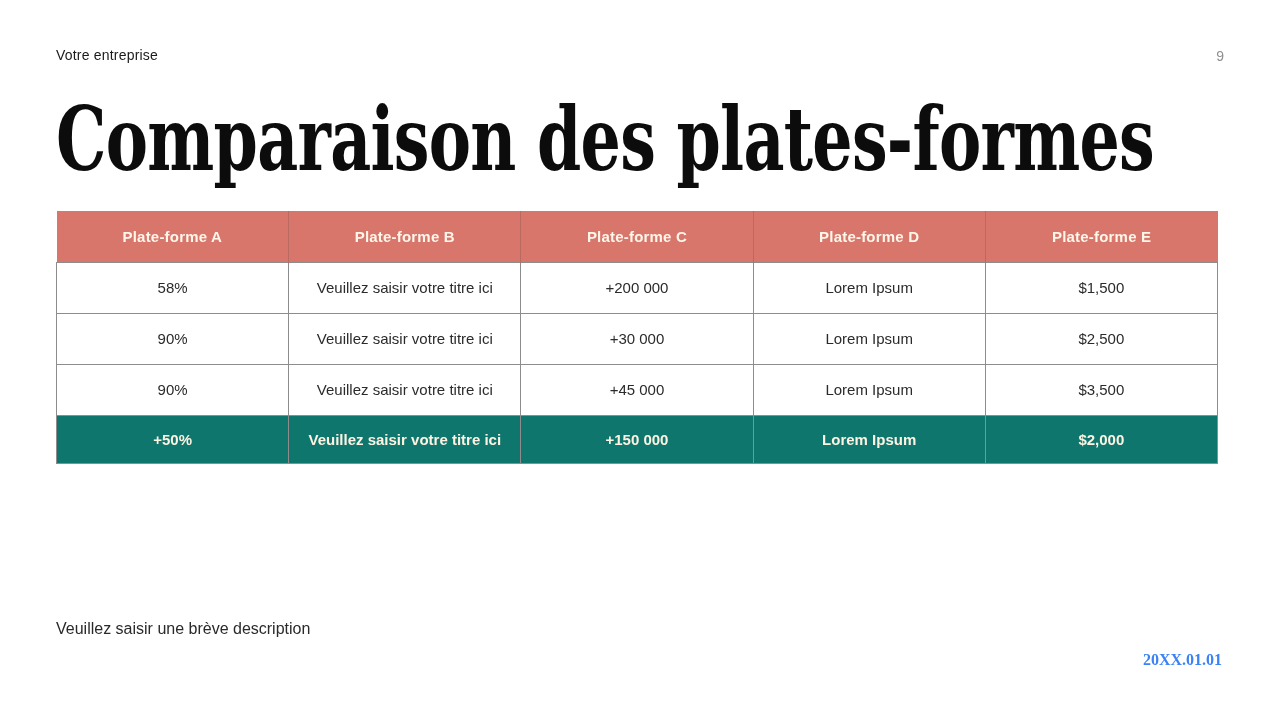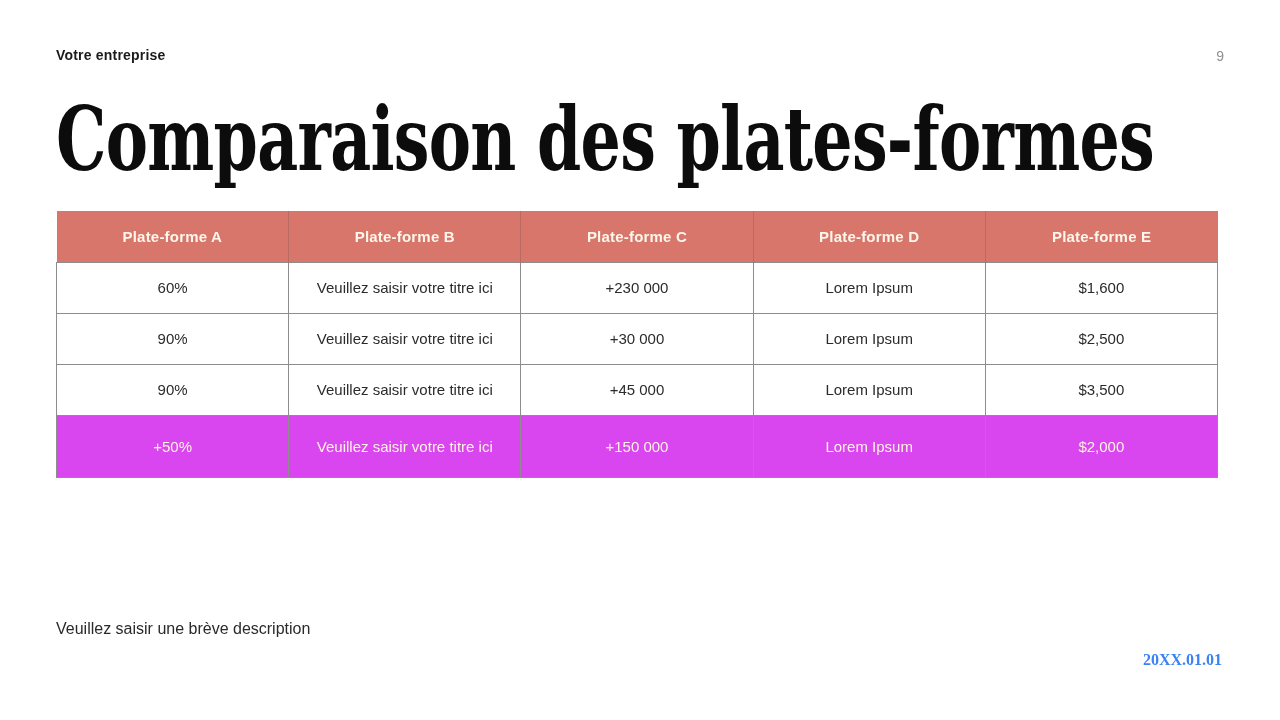--- a/index.html
+++ b/index.html
@@ -12,21 +12,21 @@
     height: 720px;
     background: #ffffff;
   }
 
   
   .company {
     position: absolute;
     left: 56px;
     top: 47px;
     font-size: 14px;
-    font-weight: 700;
+    font-weight: 400;
     letter-spacing: 0.2px;
     color: #1a1a1a;
   }
   .page-number {
     position: absolute;
     right: 56px;
     top: 48px;
     font-size: 14px;
     color: #8f8f8f;
   }
@@ -84,25 +84,25 @@
   table.comparison thead th:last-child { border-right: none; }
 
   table.comparison tbody td {
     height: 51px;
     background: #ffffff;
     color: #2b2b2b;
     border: 1px solid #8d8d8d;
     font-weight: 400;
   }
   table.comparison tbody tr.highlight td {
-    background: #d946ef;
+    background: #0f766e;
     color: #fdf3e3;
-    font-weight: 400;
+    font-weight: 700;
     border: 1px solid #8d8d8d;
-    height: 62px;
+    height: 48px;
   }
   table.comparison tbody tr.highlight td + td {
     border-left: 1px solid #b96a61;
   }
 
   
   .footer-description {
     position: absolute;
     left: 56px;
     top: 620px;
@@ -137,25 +137,25 @@
         <tr>
           <th>Plate-forme A</th>
           <th>Plate-forme B</th>
           <th>Plate-forme C</th>
           <th>Plate-forme D</th>
           <th>Plate-forme E</th>
         </tr>
       </thead>
       <tbody>
         <tr>
-          <td>60%</td>
+          <td>58%</td>
           <td>Veuillez saisir votre titre ici</td>
-          <td>+230 000</td>
+          <td>+200 000</td>
           <td>Lorem Ipsum</td>
-          <td>$1,600</td>
+          <td>$1,500</td>
         </tr>
         <tr>
           <td>90%</td>
           <td>Veuillez saisir votre titre ici</td>
           <td>+30 000</td>
           <td>Lorem Ipsum</td>
           <td>$2,500</td>
         </tr>
         <tr>
           <td>90%</td>

